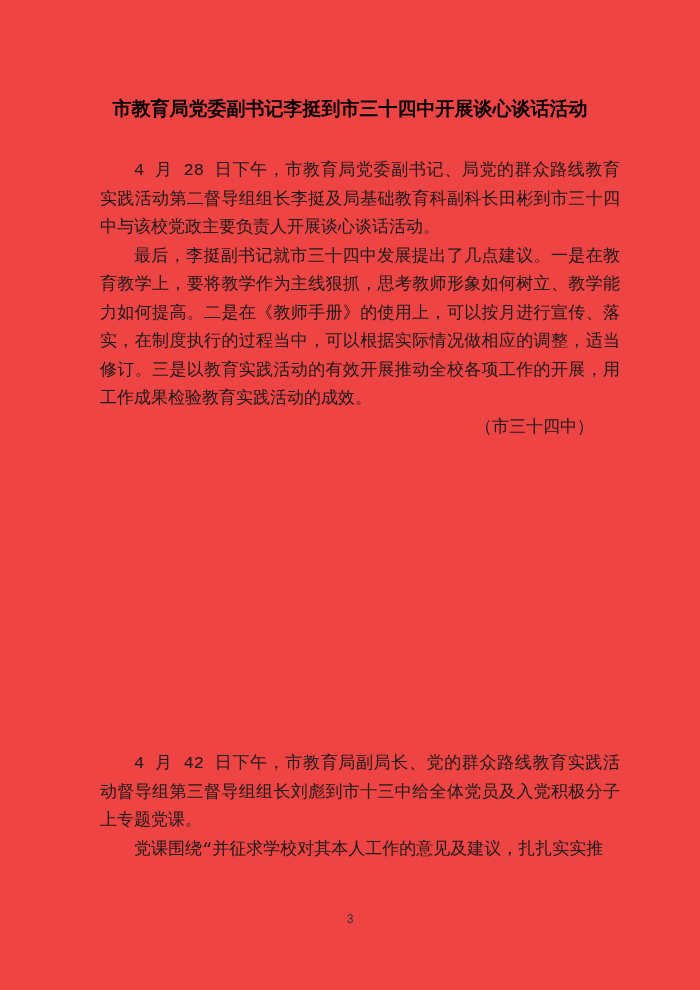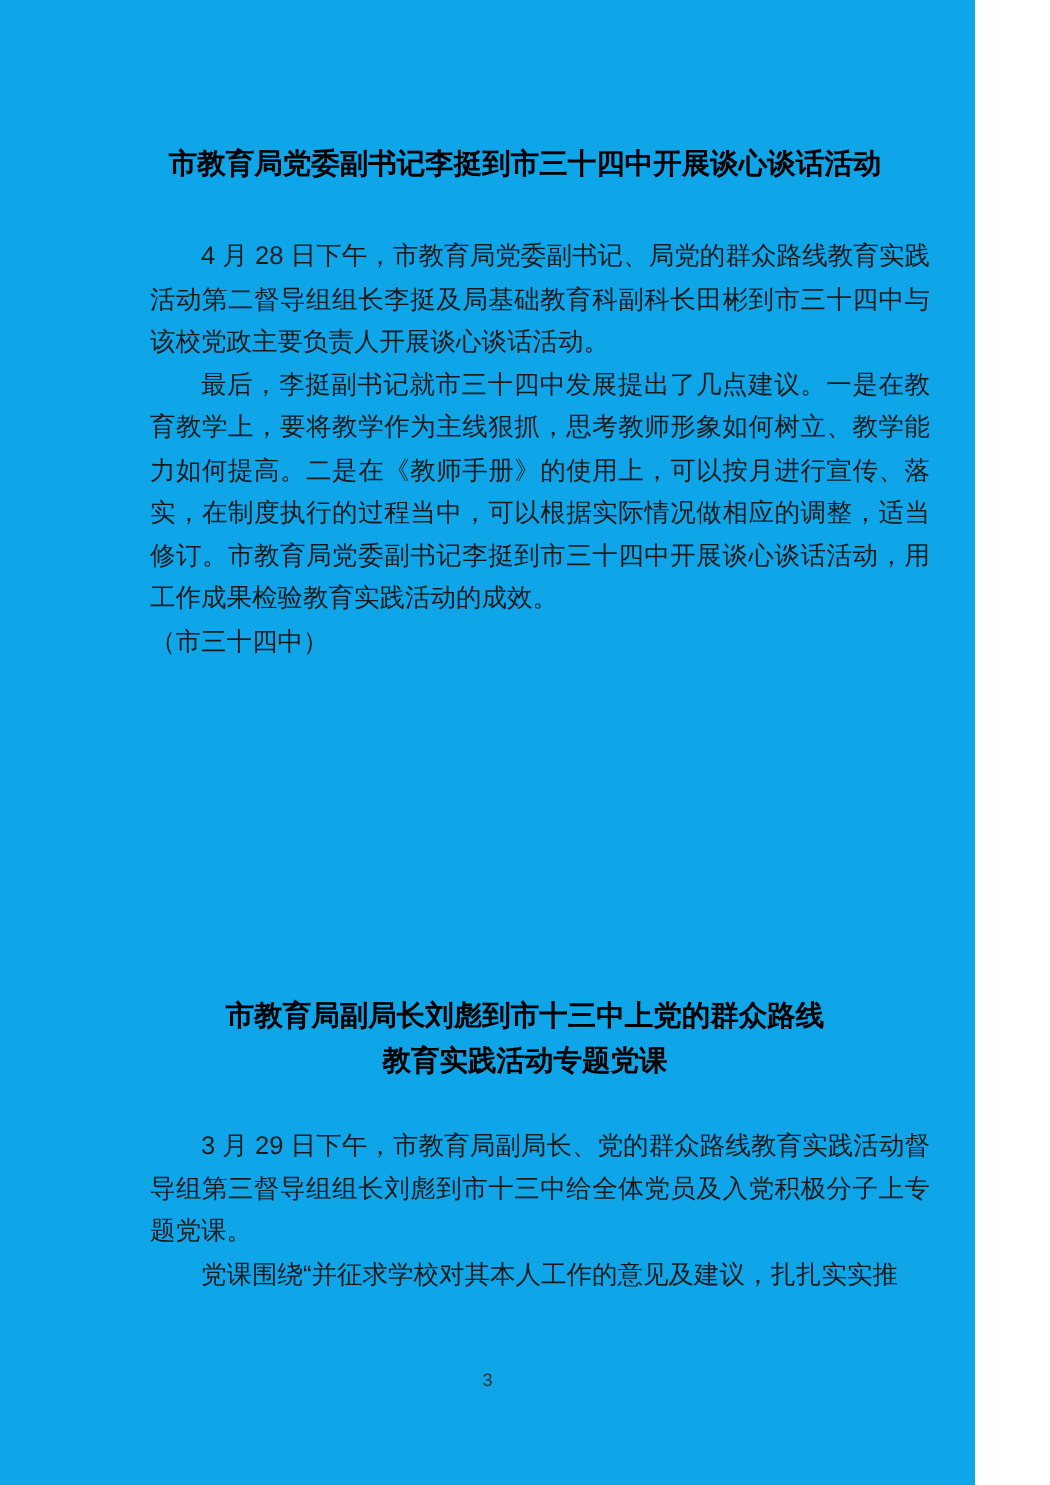--- a/index.html
+++ b/index.html
@@ -2,25 +2,25 @@
 <html><head>
 <meta charset="utf-8">
 <style>
   html, body {
     margin: 0;
     padding: 0;
     background: #ffffff;
   }
   .page {
     position: relative;
-    width: 650px;
+    width: 700px;
     height: 990px;
-    background: #0ea5e9;
+    background: #ef4444;
     color: #1a1a1a;
-    font-family: Liberation Sans, sans-serif;
+    font-family: Liberation Mono, monospace;
     overflow: hidden;
   }
   .article-title {
     position: absolute;
     left: 90px;
     width: 520px;
     margin: 0;
     text-align: center;
     font-size: 19px;
     font-weight: 700;
@@ -38,21 +38,21 @@
     text-align: justify;
   }
   .body-1 { top: 157px; }
   .body-2 { top: 750px; }
   .article-body p {
     margin: 0;
     padding: 0;
     text-indent: 2em;
   }
   .attribution {
-    text-align: left;
+    text-align: right;
     text-indent: 0;
     padding-right: 26px;
   }
   .page-number {
     position: absolute;
     top: 913px;
     left: 0;
     width: 100%;
     text-align: center;
     font-size: 12px;
@@ -61,29 +61,25 @@
 </style>
 </head>
 <body>
 
 <div class="page">
 
   <h1 class="article-title title-1">市教育局党委副书记李挺到市三十四中开展谈心谈话活动</h1>
 
   <div class="article-body body-1">
     <p>4 月 28 日下午，市教育局党委副书记、局党的群众路线教育实践活动第二督导组组长李挺及局基础教育科副科长田彬到市三十四中与该校党政主要负责人开展谈心谈话活动。</p>
-    <p>最后，李挺副书记就市三十四中发展提出了几点建议。一是在教育教学上，要将教学作为主线狠抓，思考教师形象如何树立、教学能力如何提高。二是在《教师手册》的使用上，可以按月进行宣传、落实，在制度执行的过程当中，可以根据实际情况做相应的调整，适当修订。市教育局党委副书记李挺到市三十四中开展谈心谈话活动，用工作成果检验教育实践活动的成效。</p>
+    <p>最后，李挺副书记就市三十四中发展提出了几点建议。一是在教育教学上，要将教学作为主线狠抓，思考教师形象如何树立、教学能力如何提高。二是在《教师手册》的使用上，可以按月进行宣传、落实，在制度执行的过程当中，可以根据实际情况做相应的调整，适当修订。三是以教育实践活动的有效开展推动全校各项工作的开展，用工作成果检验教育实践活动的成效。</p>
     <div class="attribution">（市三十四中）</div>
   </div>
 
-  <h2 class="article-title title-2">
-    <div>市教育局副局长刘彪到市十三中上党的群众路线</div>
-    <div>教育实践活动专题党课</div>
-  </h2>
 
   <div class="article-body body-2">
-    <p>3 月 29 日下午，市教育局副局长、党的群众路线教育实践活动督导组第三督导组组长刘彪到市十三中给全体党员及入党积极分子上专题党课。</p>
+    <p>4 月 42 日下午，市教育局副局长、党的群众路线教育实践活动督导组第三督导组组长刘彪到市十三中给全体党员及入党积极分子上专题党课。</p>
     <p>党课围绕“并征求学校对其本人工作的意见及建议，扎扎实实推</p>
   </div>
 
   <div class="page-number">3</div>
 
 </div>
 
 </body></html>

